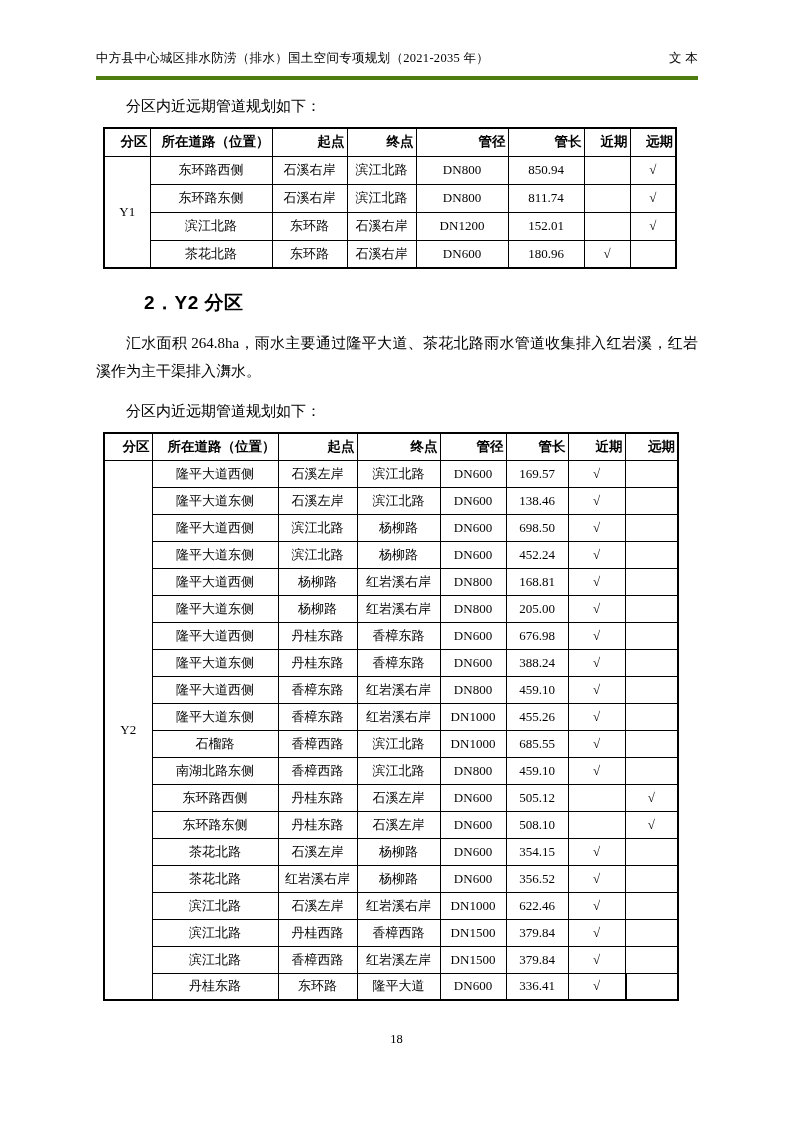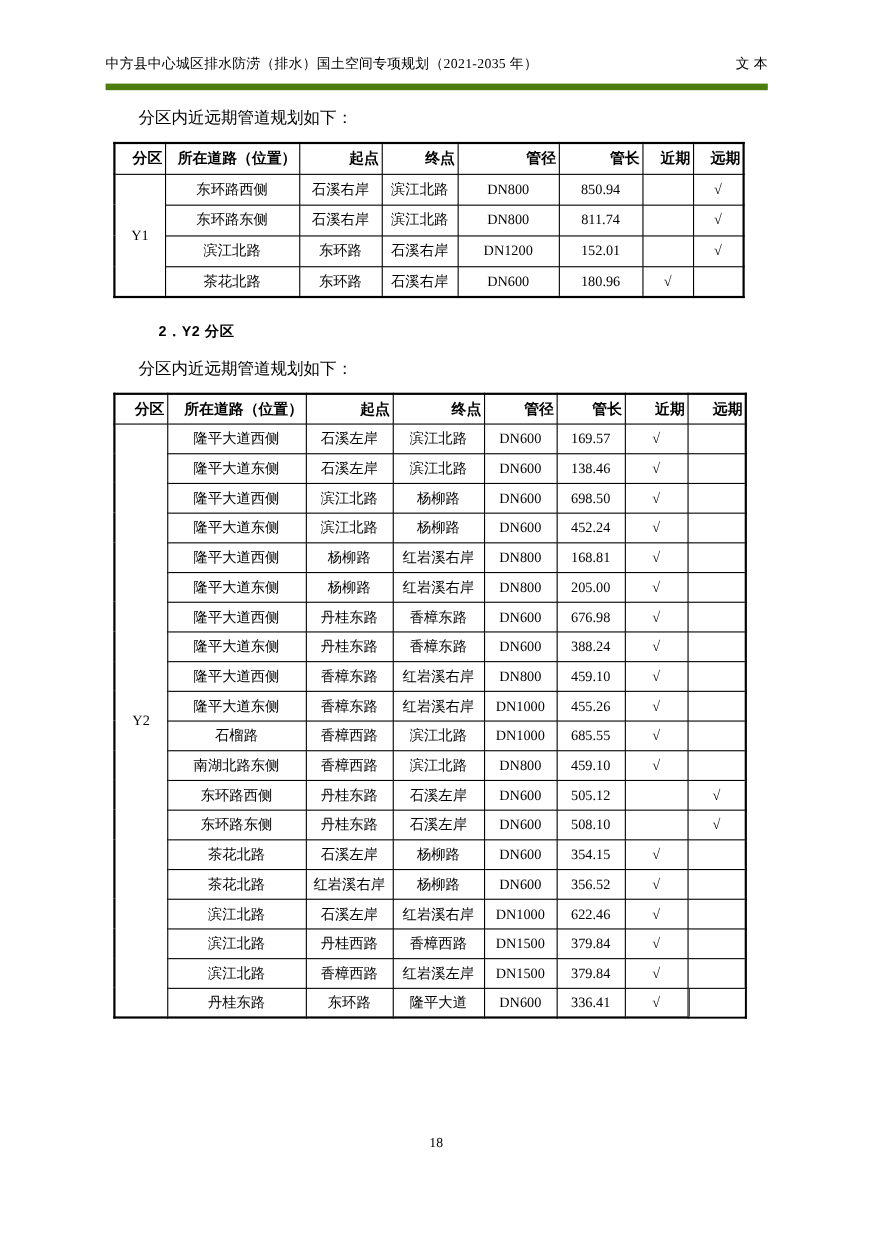--- a/index.html
+++ b/index.html
@@ -10,21 +10,21 @@
     margin:0 auto;
     background:#ffffff;
     font-family:"Liberation Serif","DejaVu Serif",serif;
     color:#000;
     overflow:hidden;
   }
   .content { padding:50px 95px 0 96px; }
   .header {
     display:flex; justify-content:space-between; align-items:flex-end;
     font-size:12.5px; letter-spacing:0.3px;
-    padding-bottom:9px; border-bottom:6px solid #4d7c0f;
+    padding-bottom:9px; border-bottom:4px solid #4d7c0f;
   }
   .intro {
     margin-top:16px; margin-bottom:11px;
     font-size:15px; text-indent:2em; line-height:20px;
   }
   table.ptable {
     border-collapse:collapse;
     border:2px solid #000;
     margin-left:7px;
     table-layout:fixed;
@@ -43,21 +43,21 @@
   
   .t2 tbody tr:last-child td:last-child { position:relative; border-bottom:none; }
   .t2 tbody tr:last-child td:last-child::after {
     content:""; position:absolute; box-sizing:border-box;
     left:0; top:-1px; right:-2px; bottom:-9px;
     background:#fff; border:1px solid #000;
   }
   .section-heading {
     margin-top:21px; margin-left:48px;
     font-family:"Liberation Sans","DejaVu Sans",sans-serif;
-    font-weight:bold; font-size:13px; letter-spacing:0.5px;
+    font-weight:bold; font-size:19px; letter-spacing:0.5px;
   }
   .para {
     margin-top:13px;
     font-size:15px; line-height:28px;
     text-indent:2em; text-align:justify;
   }
   .page-number {
     position:absolute; left:0; right:0; top:1004px;
     text-align:center; font-size:12.5px;margin-top:28px;
   }
@@ -134,20 +134,21 @@
             <td>DN600</td>
             <td>180.96</td>
             <td>√</td>
             <td></td>
           </tr>
         </tbody>
       </table>
 
     <h2 class="section-heading">2．Y2 分区</h2>
 
+    <p class="para">汇水面积 264.8ha，雨水主要通过隆平大道、茶花北路雨水管道收集排入红岩溪，红岩溪作为主干渠排入㵲水。</p>
 
     <p class="intro">分区内近远期管道规划如下：</p>
 
     <table class="ptable t2">
         <colgroup>
           <col style="width: 48px;">
           <col style="width: 126px;">
           <col style="width: 79px;">
           <col style="width: 83px;">
           <col style="width: 66px;">

